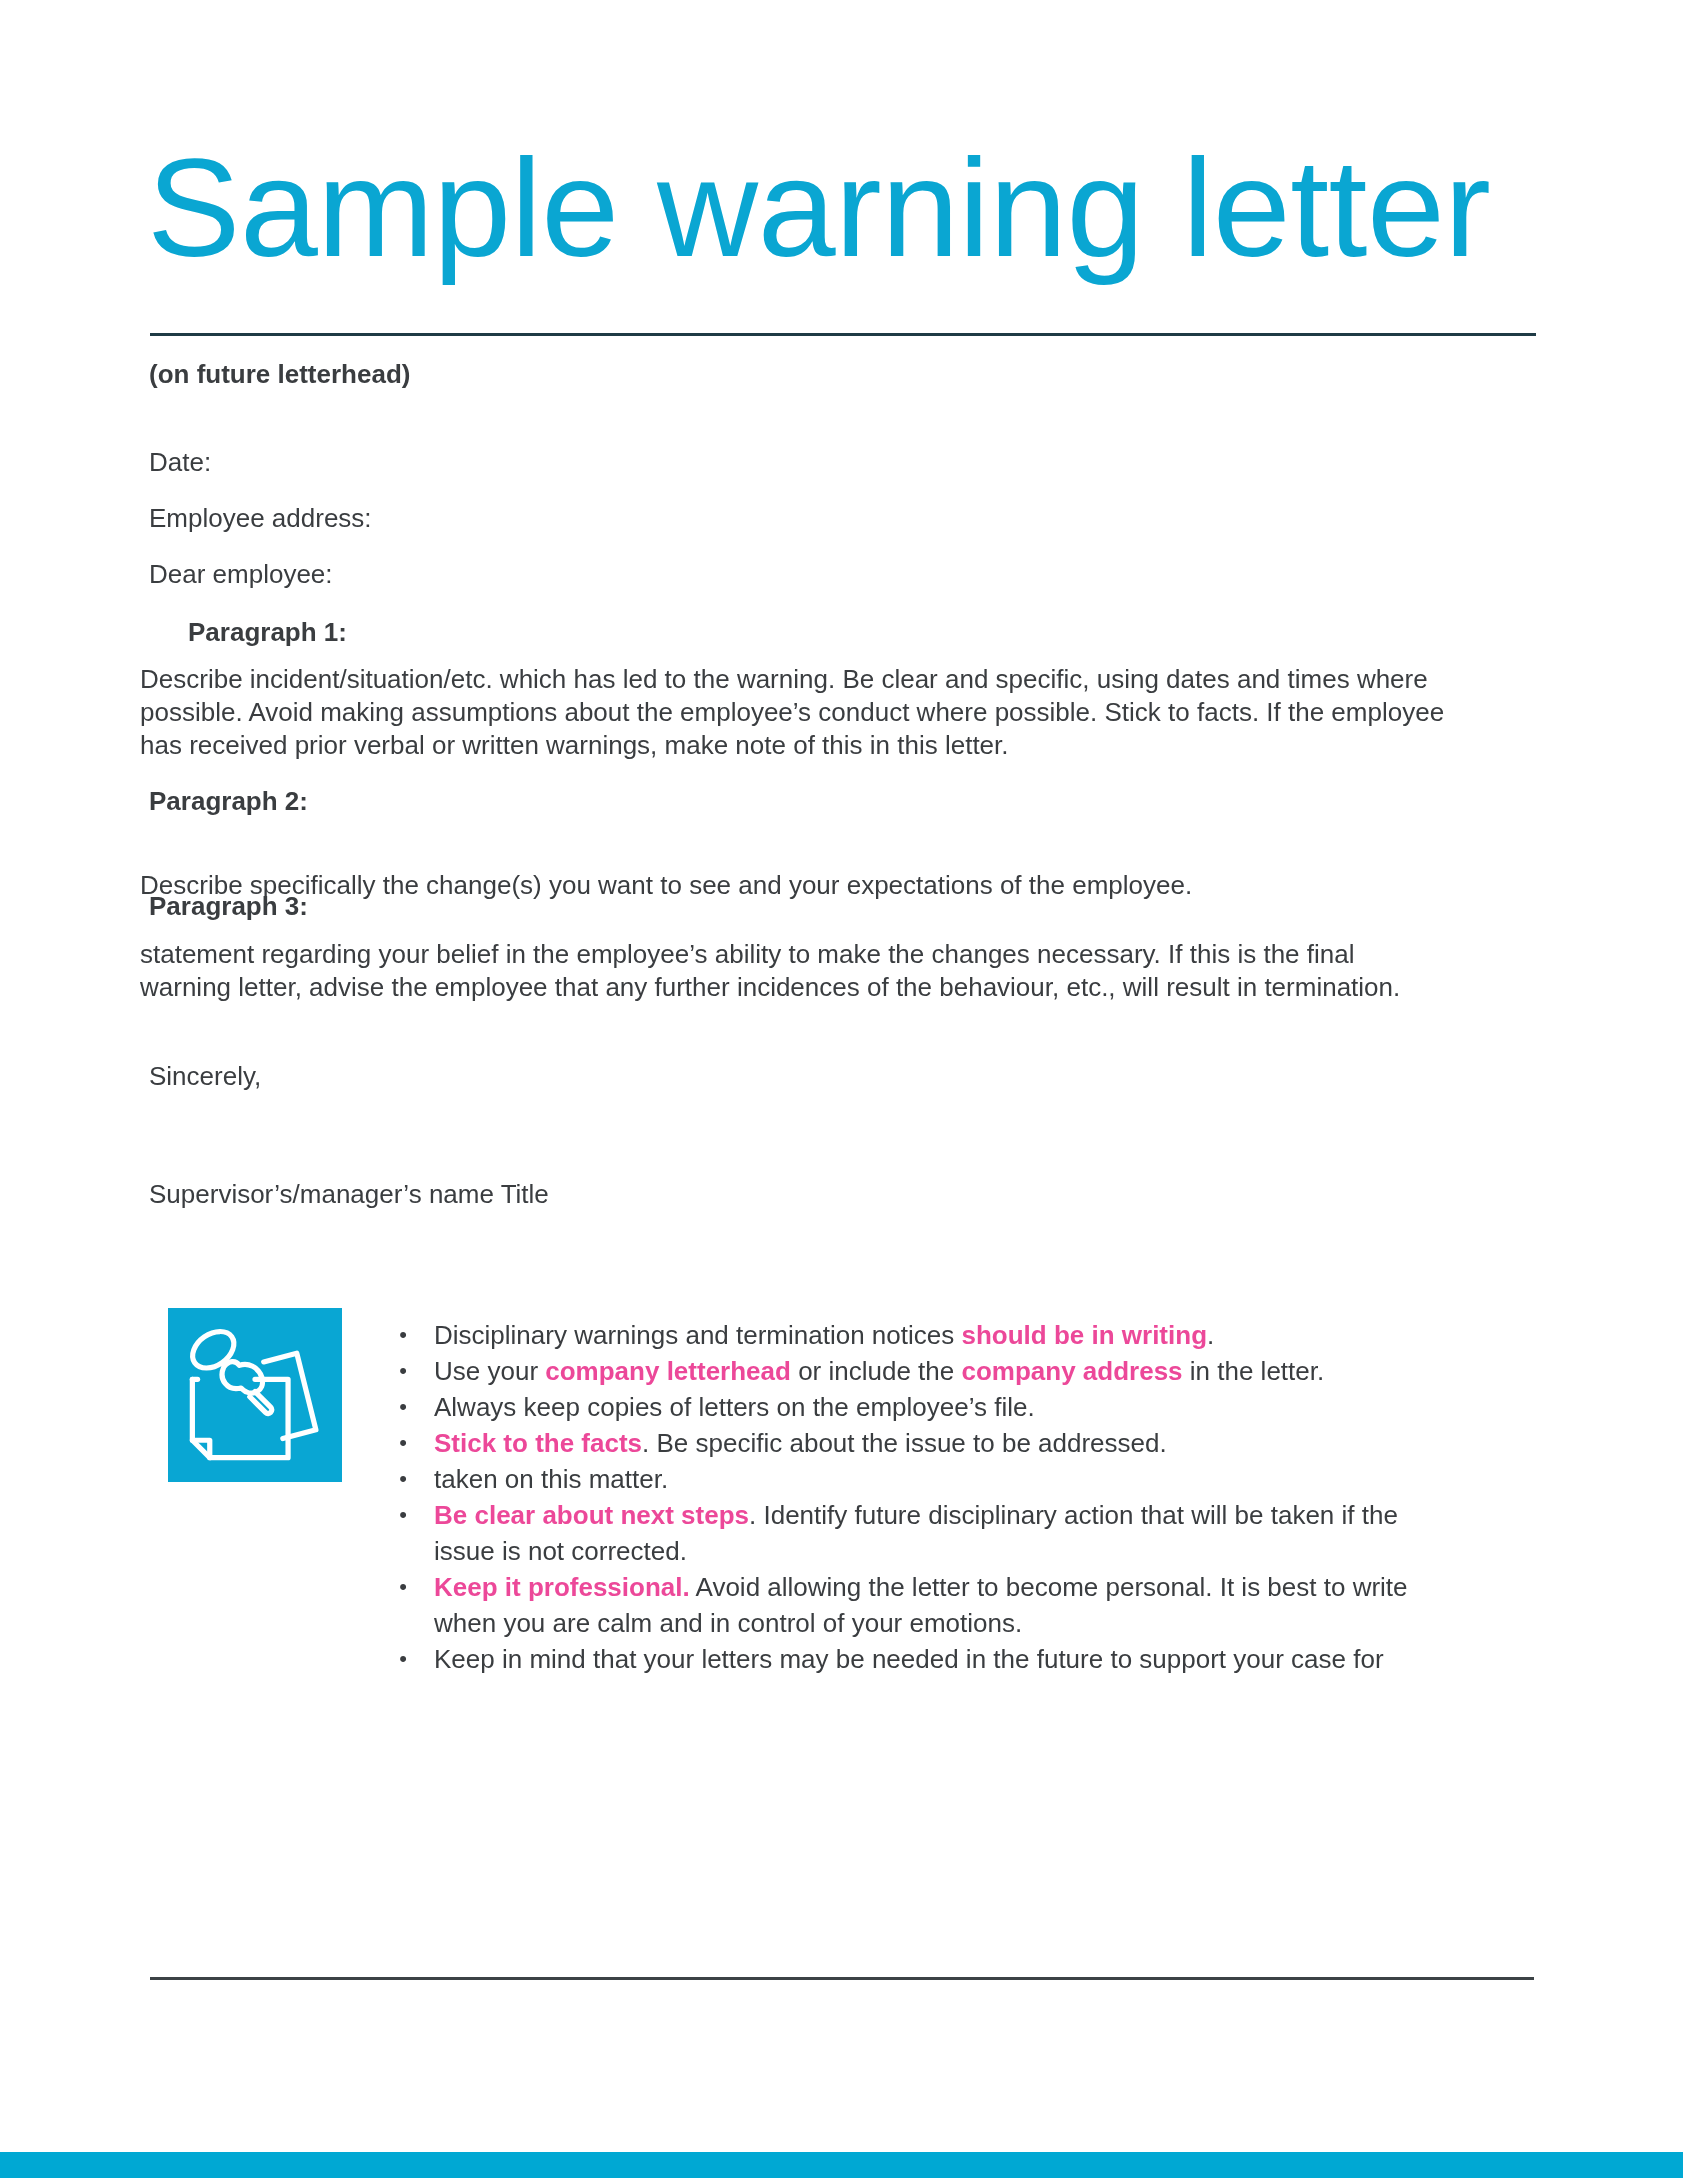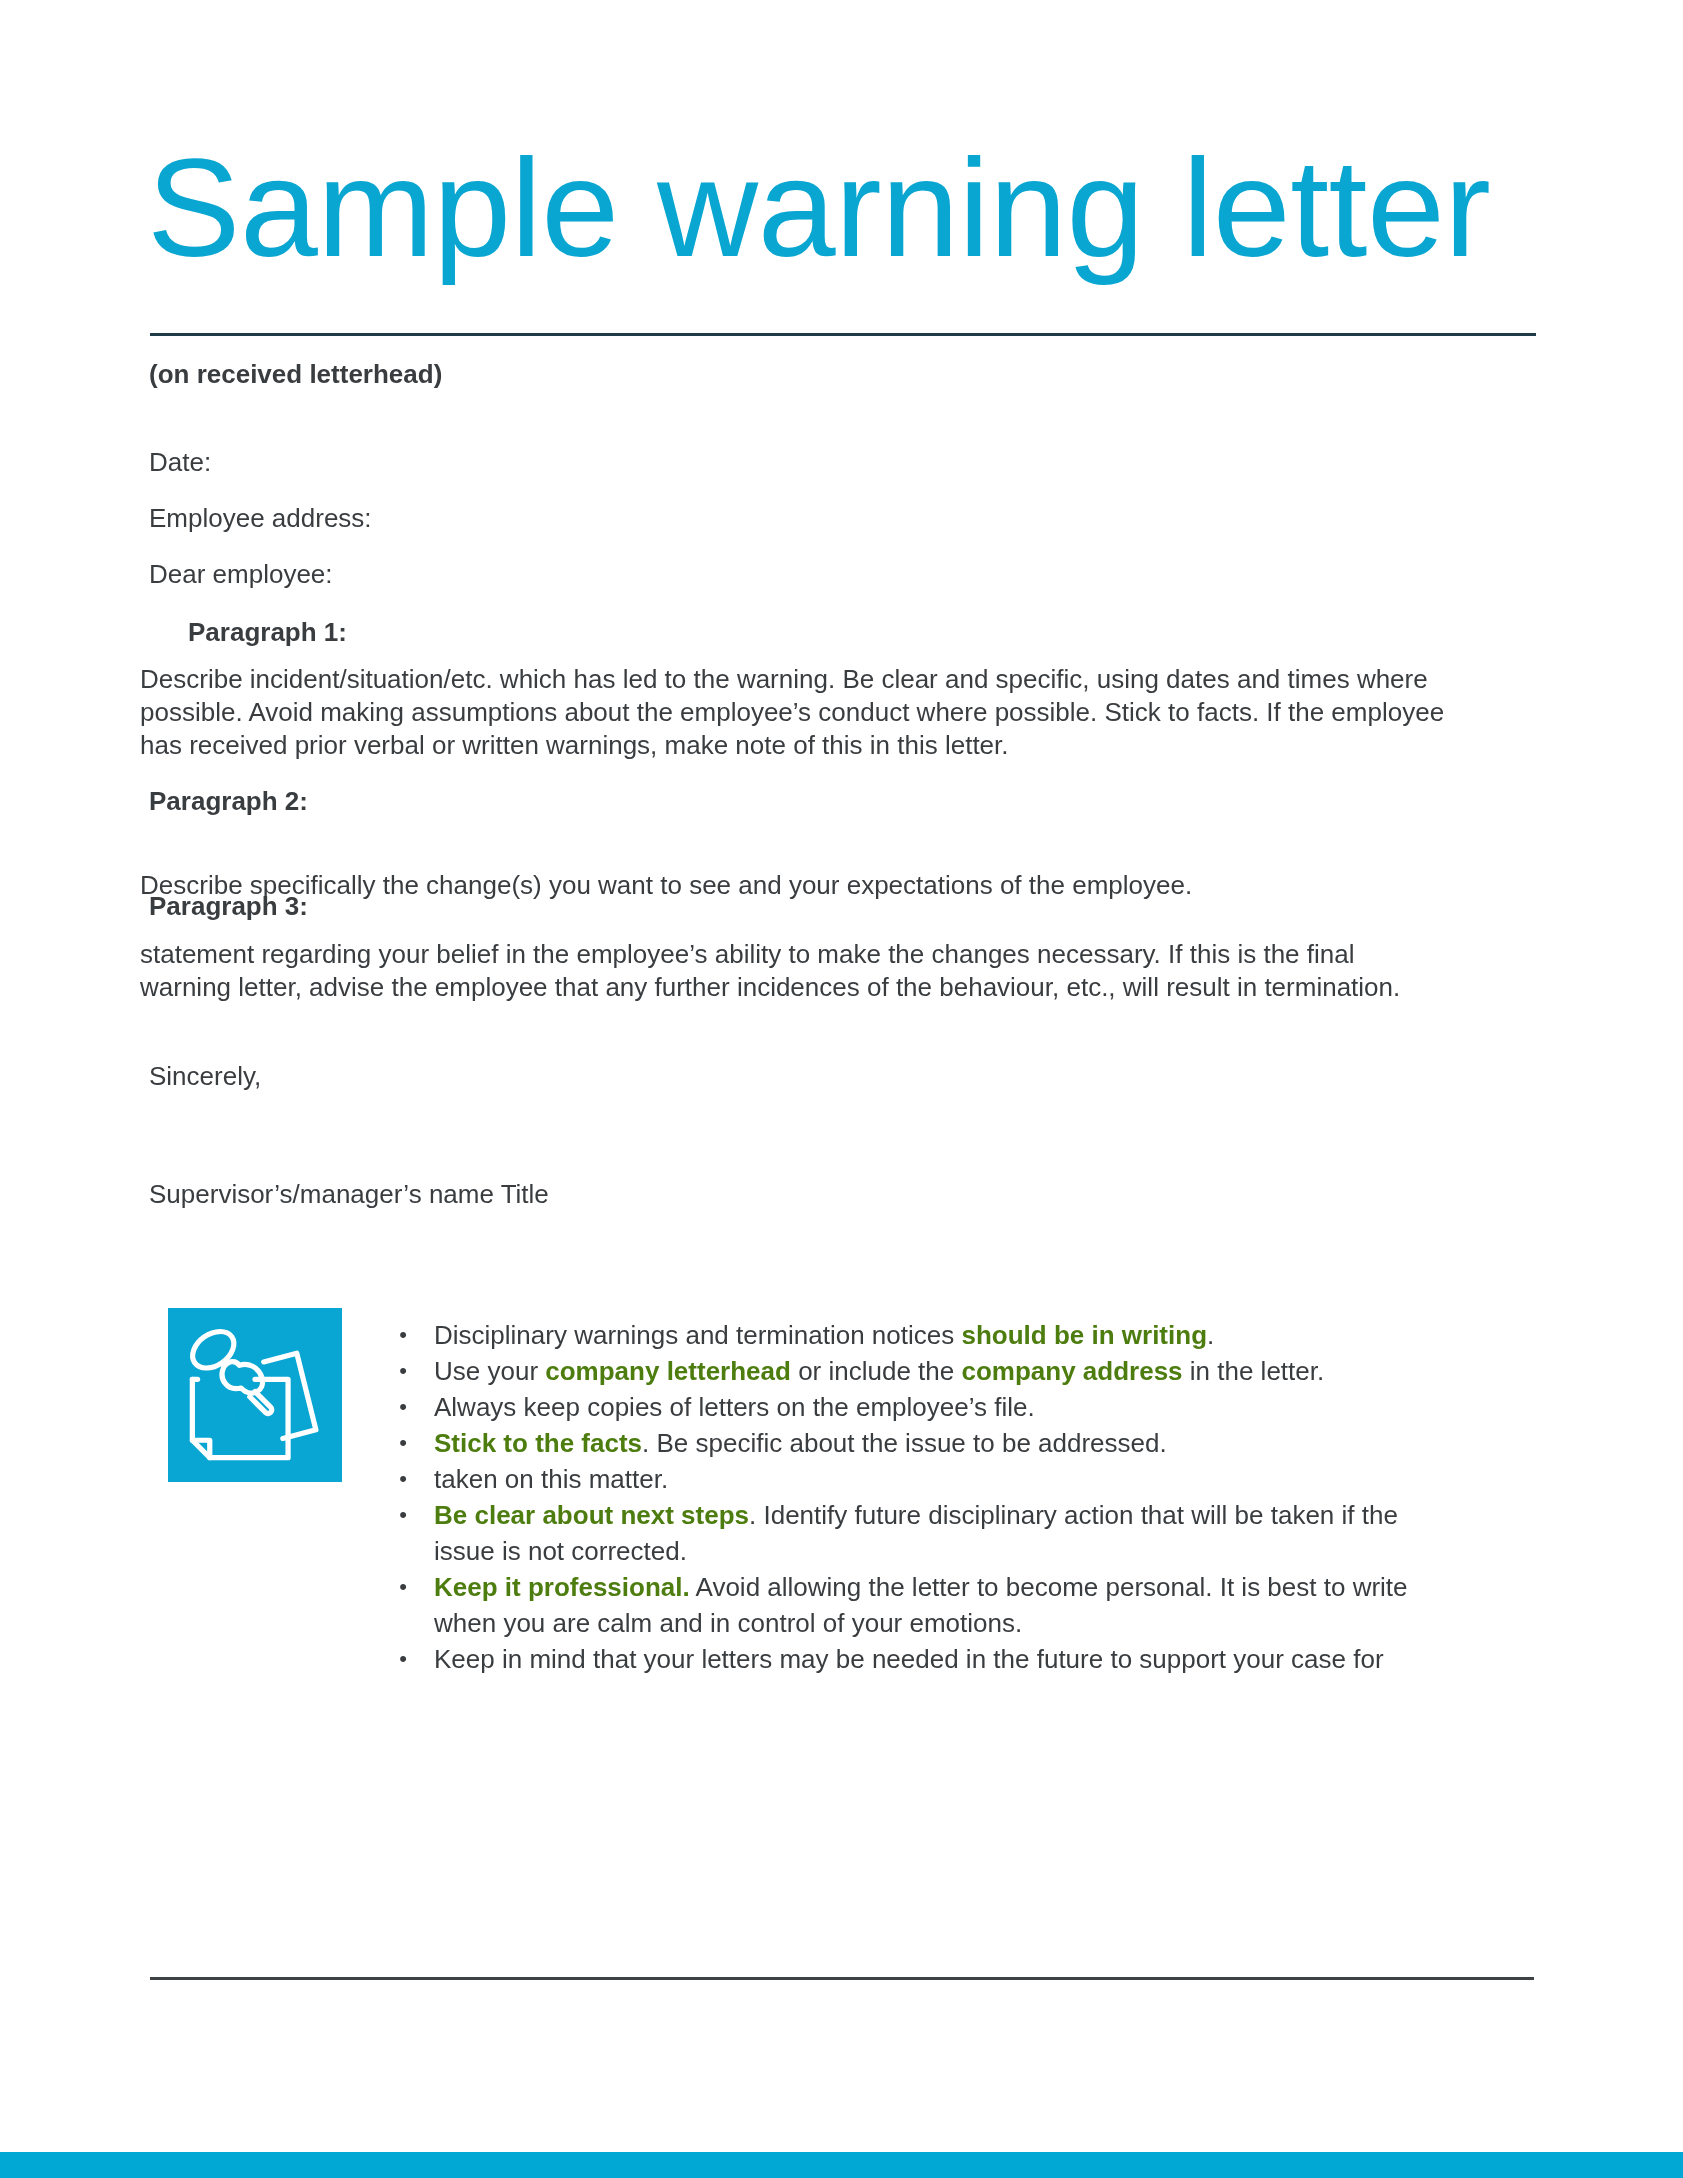--- a/index.html
+++ b/index.html
@@ -101,29 +101,29 @@
     }
     .tip .bullet {
       position: absolute;
       left: 2px;
       top: 0;
       width: 14px;
       text-align: center;
       font-size: 22px;
     }
     .tip .line { display: block; white-space: nowrap; }
-    .tip b { font-weight: 700; color: #4d7c0f; }
+    .tip b { font-weight: 700; color: #ec4899; }
   </style>
 </head>
 <body>
 
 <h1 class="page-title">Sample warning letter</h1>
 <div class="rule-top"></div>
 
-<p class="text bold" style="top:358px;">(on received letterhead)</p>
+<p class="text bold" style="top:358px;">(on future letterhead)</p>
 
 <p class="text" style="top:446px;">Date:</p>
 <p class="text" style="top:502px;">Employee address:</p>
 <p class="text" style="top:558px;">Dear employee:</p>
 
 <p class="text bold" style="top:616px;margin-left:39px;">Paragraph 1:</p>
 <div class="para" style="top:663px;">
   <span class="line">Describe incident/situation/etc. which has led to the warning. Be clear and specific, using dates and times where</span>
   <span class="line">possible. Avoid making assumptions about the employee’s conduct where possible. Stick to facts. If the employee</span>
   <span class="line">has received prior verbal or written warnings, make note of this in this letter.</span>

